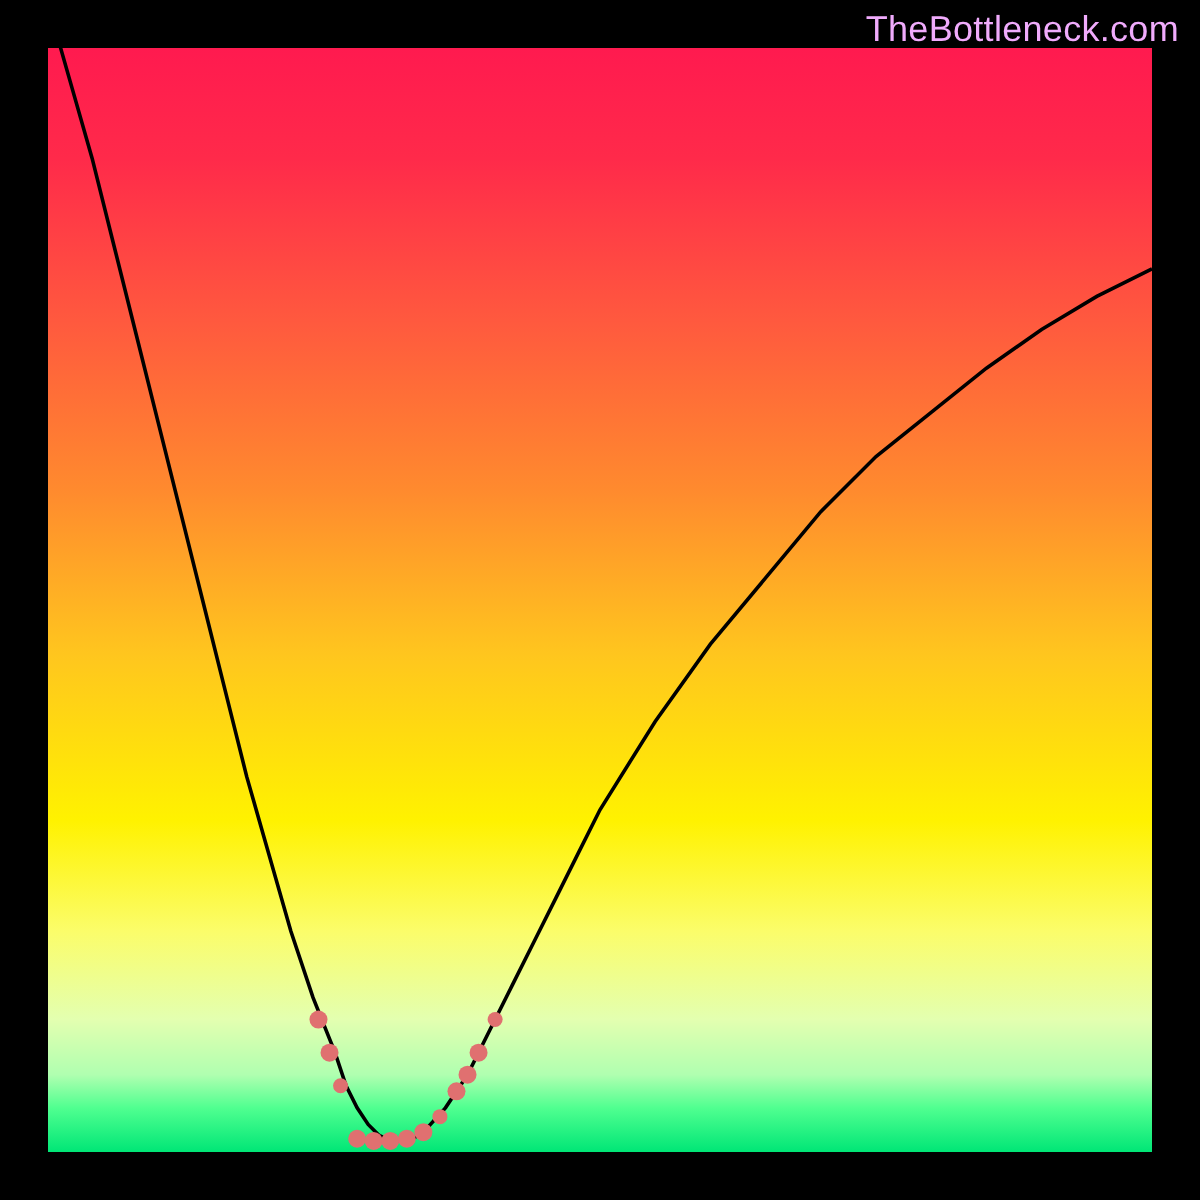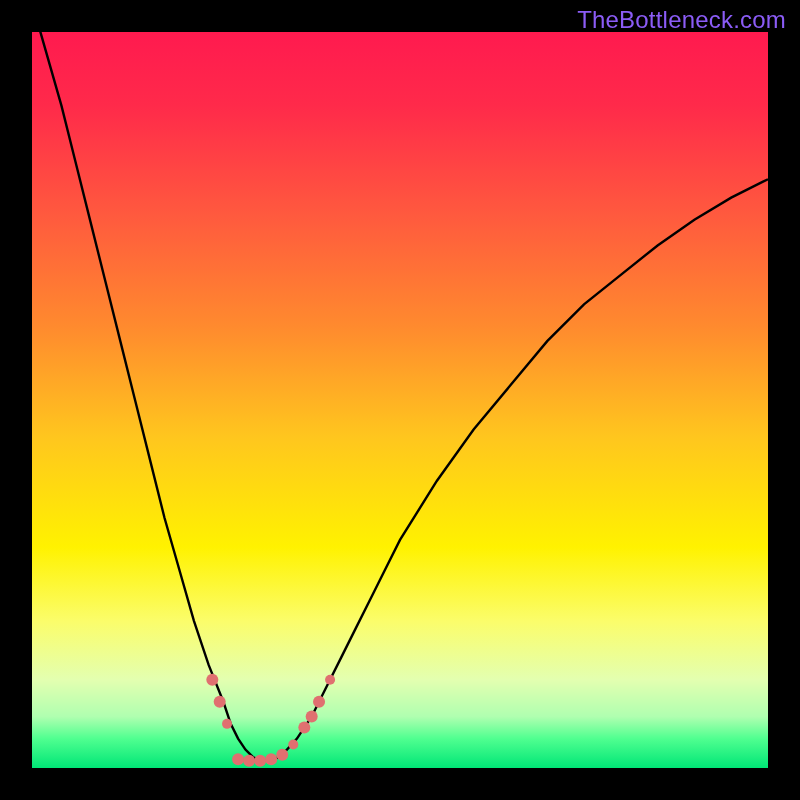--- a/index.html
+++ b/index.html
@@ -34,21 +34,21 @@
       #e3ffb0 88%,
       #b0ffb0 93%,
       #50ff90 96%,
       #00e676 100%
     );
   }
   .watermark {
     position: absolute;
     top: 6px;
     right: 14px;
-    color: #8b5cf6;
+    color: #f0abfc;
     font-size: 24px;
     letter-spacing: 0.2px;
     user-select: none;
   }
   svg.curve {
     position: absolute;
     left: 0;
     top: 0;
     width: 736px;
     height: 736px;

